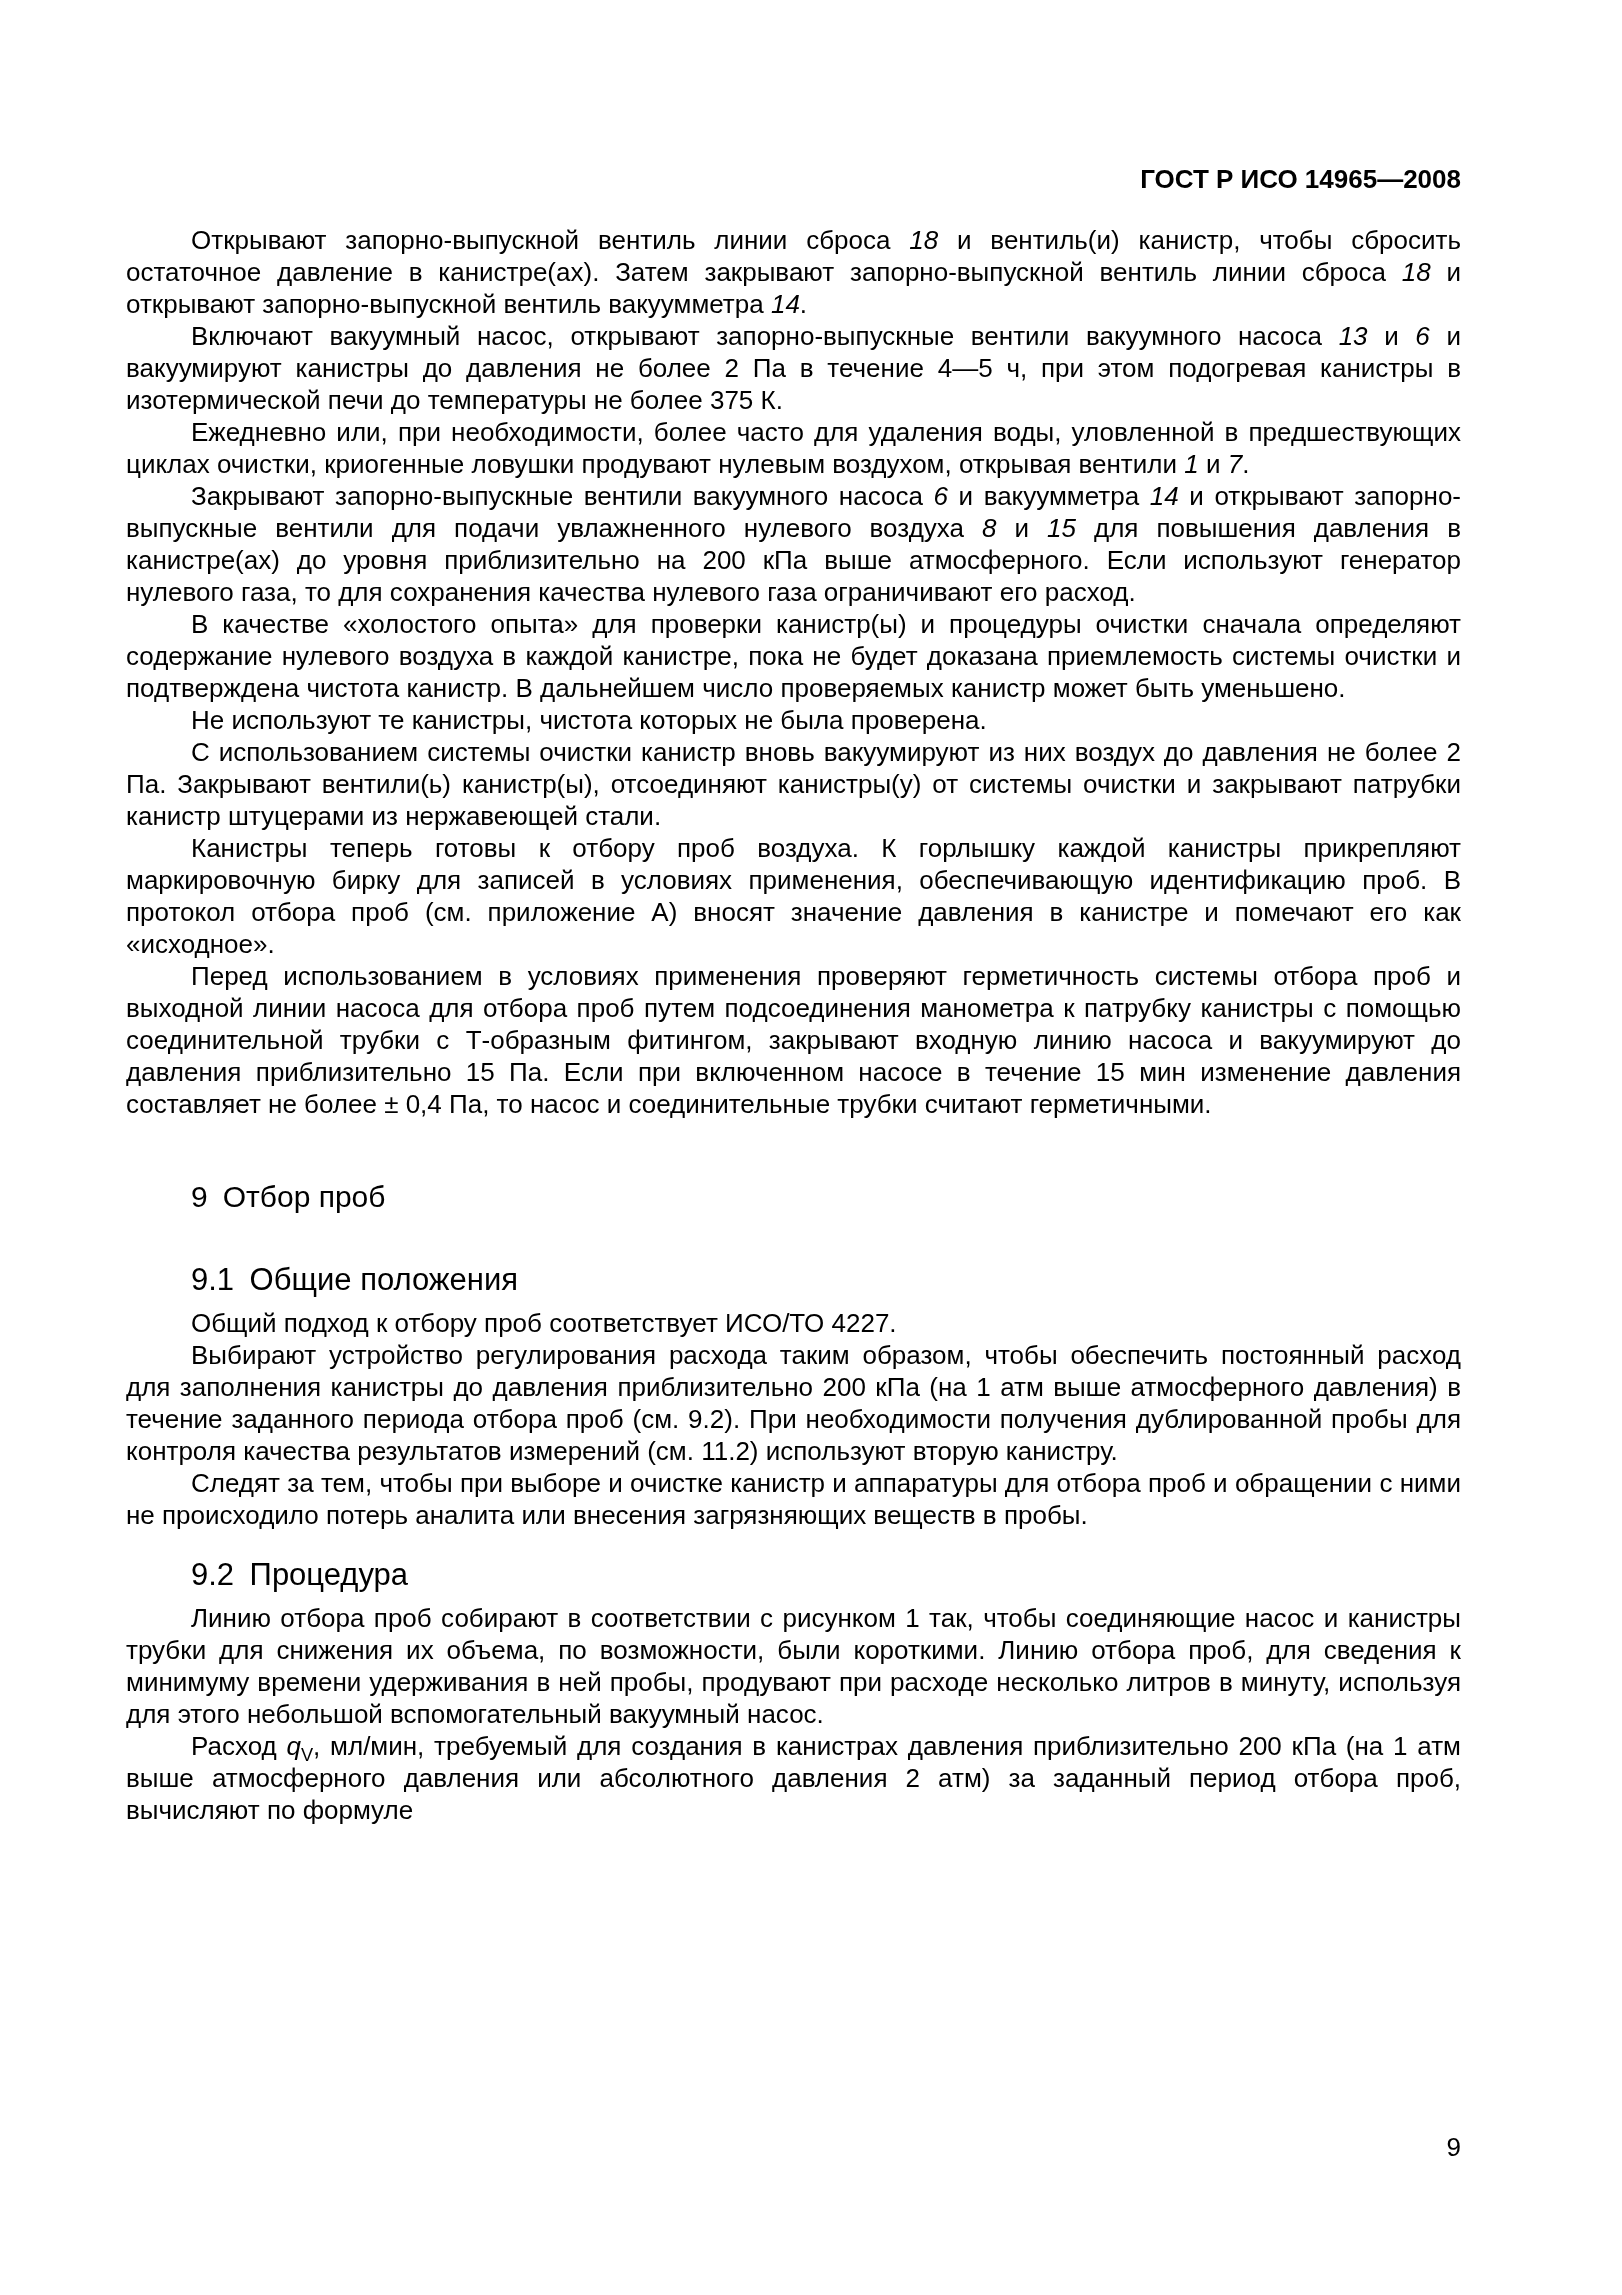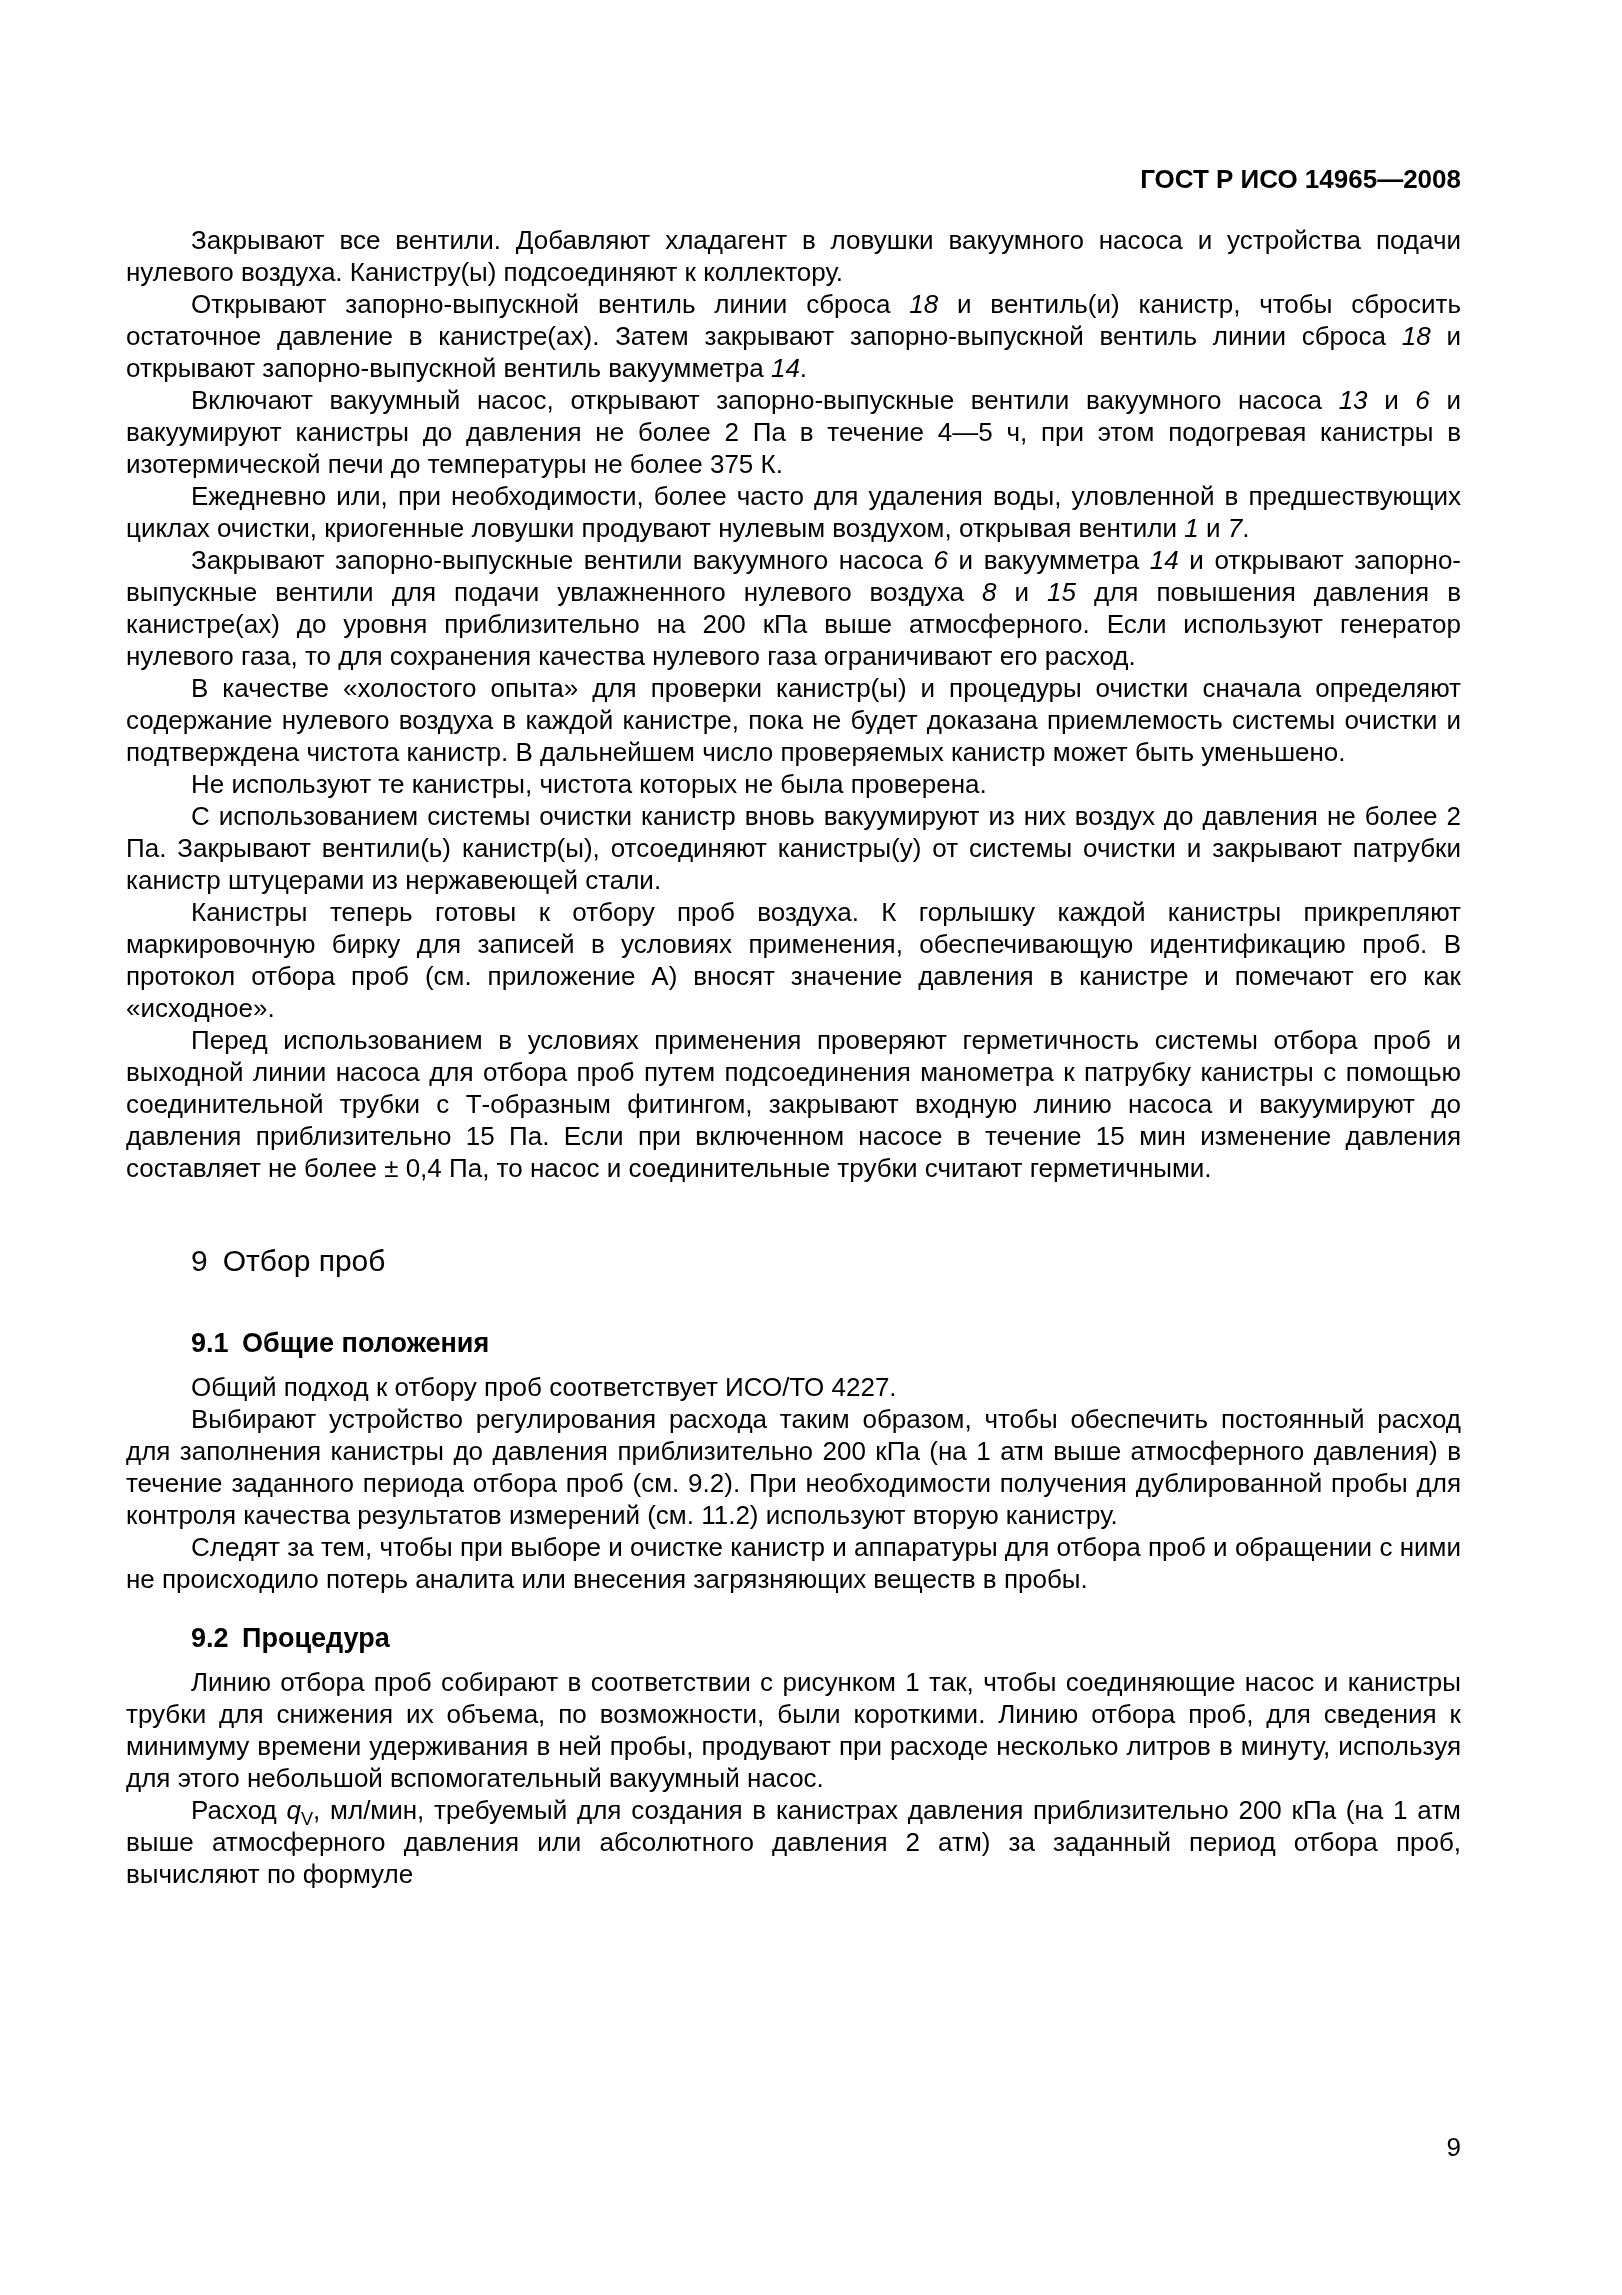--- a/index.html
+++ b/index.html
@@ -34,23 +34,23 @@
     text-indent: 65px;
   }
   .block-h1 {
     font-size: 30px;
     line-height: 37px;
     font-weight: normal;
     margin: 58px 0 48px 65px;
     text-align: left;
   }
   .block-h2 {
-    font-size: 27px;
+    font-size: 31px;
     line-height: 33px;
-    font-weight: bold;
+    font-weight: normal;
     margin: 27.5px 0 10.5px 65px;
     text-align: left;
   }
   .it { font-style: italic; }
   .sub {
     font-size: 70%;
     vertical-align: sub;
     line-height: 0;
   }
   .page-number {
@@ -61,21 +61,20 @@
     line-height: 31px;
   }
 </style>
 </head>
 <body>
 
 <div class="page">
   <div class="doc-header">ГОСТ Р ИСО 14965—2008</div>
 
   <div class="content">
-      <p class="block-p">Закрывают все вентили. Добавляют хладагент в ловушки вакуумного насоса и устройства подачи нулевого воздуха. Канистру(ы) подсоединяют к коллектору.</p>
       <p class="block-p">Открывают запорно-выпускной вентиль линии сброса <span class="it">18</span> и вентиль(и) канистр, чтобы сбросить остаточное давление в канистре(ах). Затем закрывают запорно-выпускной вентиль линии сброса <span class="it">18</span> и открывают запорно-выпускной вентиль вакуумметра <span class="it">14</span>.</p>
       <p class="block-p">Включают вакуумный насос, открывают запорно-выпускные вентили вакуумного насоса <span class="it">13</span> и <span class="it">6</span> и вакуумируют канистры до давления не более 2 Па в течение 4—5 ч, при этом подогревая канистры в изотермической печи до температуры не более 375 К.</p>
       <p class="block-p">Ежедневно или, при необходимости, более часто для удаления воды, уловленной в предшествующих циклах очистки, криогенные ловушки продувают нулевым воздухом, открывая вентили <span class="it">1</span> и <span class="it">7</span>.</p>
       <p class="block-p">Закрывают запорно-выпускные вентили вакуумного насоса <span class="it">6</span> и вакуумметра <span class="it">14</span> и открывают запорно-выпускные вентили для подачи увлажненного нулевого воздуха <span class="it">8</span> и <span class="it">15</span> для повышения давления в канистре(ах) до уровня приблизительно на 200 кПа выше атмосферного. Если используют генератор нулевого газа, то для сохранения качества нулевого газа ограничивают его расход.</p>
       <p class="block-p">В качестве «холостого опыта» для проверки канистр(ы) и процедуры очистки сначала определяют содержание нулевого воздуха в каждой канистре, пока не будет доказана приемлемость системы очистки и подтверждена чистота канистр. В дальнейшем число проверяемых канистр может быть уменьшено.</p>
       <p class="block-p">Не используют те канистры, чистота которых не была проверена.</p>
       <p class="block-p">С использованием системы очистки канистр вновь вакуумируют из них воздух до давления не более 2 Па. Закрывают вентили(ь) канистр(ы), отсоединяют канистры(у) от системы очистки и закрывают патрубки канистр штуцерами из нержавеющей стали.</p>
       <p class="block-p">Канистры теперь готовы к отбору проб воздуха. К горлышку каждой канистры прикрепляют маркировочную бирку для записей в условиях применения, обеспечивающую идентификацию проб. В протокол отбора проб (см. приложение А) вносят значение давления в канистре и помечают его как «исходное».</p>
       <p class="block-p">Перед использованием в условиях применения проверяют герметичность системы отбора проб и выходной линии насоса для отбора проб путем подсоединения манометра к патрубку канистры с помощью соединительной трубки с Т-образным фитингом, закрывают входную линию насоса и вакуумируют до давления приблизительно 15 Па. Если при включенном насосе в течение 15 мин изменение давления составляет не более ± 0,4 Па, то насос и соединительные трубки считают герметичными.</p>
       <h2 class="block-h1">9 Отбор проб</h2>

